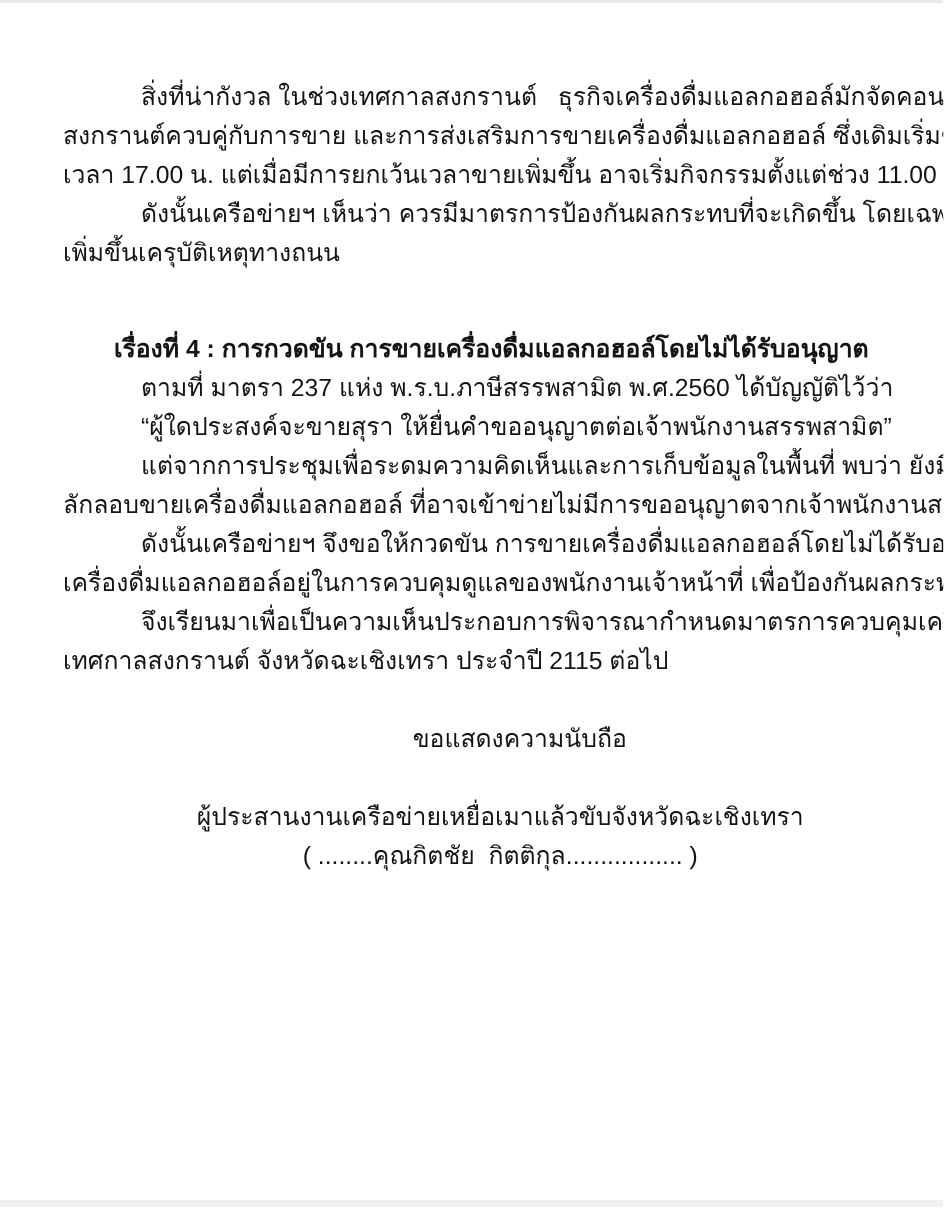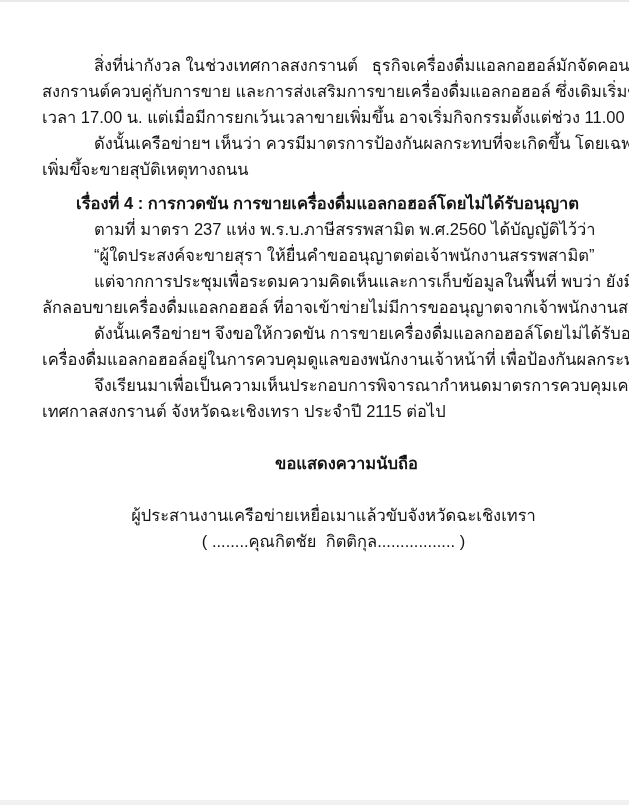--- a/index.html
+++ b/index.html
@@ -30,47 +30,46 @@
   }
   .line {
     height: 26px;
     line-height: 26px;
     white-space: pre;
   }
   .indent { padding-left: 52px; }
   .heading {
     font-weight: bold;
     padding-left: 34px;
-    margin-top: 8px;
+    margin-top: 38px;
   }
   .closing-block {
     margin-top: 26px;
     text-align: center;
     transform: translateX(28px);
-    font-weight: bold;
   }
   .signature-block {
     margin-top: 26px;
     text-align: center;
     transform: translateX(15px);
   }
 </style>
 </head>
 <body>
 
 <div class="page">
   <div class="page-edge top"></div>
 
   <div class="content">
 
     <div class="line indent">สิ่งที่น่ากังวล ในช่วงเทศกาลสงกรานต์   ธุรกิจเครื่องดื่มแอลกอฮอล์มักจัดคอนเสิร์ต และกิจกรรมเล่นน้ำ</div>
     <div class="line">สงกรานต์ควบคู่กับการขาย และการส่งเสริมการขายเครื่องดื่มแอลกอฮอล์ ซึ่งเดิมเริ่มขายเครื่องดื่มแอลกอฮอล์ หลัง</div>
     <div class="line">เวลา 17.00 น. แต่เมื่อมีการยกเว้นเวลาขายเพิ่มขึ้น อาจเริ่มกิจกรรมตั้งแต่ช่วง 11.00 น. การเพิ่มเวลาดื่มเครื่องดื่ม</div>
     <div class="line indent">ดังนั้นเครือข่ายฯ เห็นว่า ควรมีมาตรการป้องกันผลกระทบที่จะเกิดขึ้น โดยเฉพาะผลกระทบระยะสั้นกับการ</div>
-    <div class="line">เพิ่มขึ้จะขายสุบัติเหตุทางถนน</div>
+    <div class="line">เพิ่มขึ้นเครุบัติเหตุทางถนน</div>
 
     <div class="line heading">เรื่องที่ 4 : การกวดขัน การขายเครื่องดื่มแอลกอฮอล์โดยไม่ได้รับอนุญาต</div>
 
     <div class="line indent">ตามที่ มาตรา 237 แห่ง พ.ร.บ.ภาษีสรรพสามิต พ.ศ.2560 ได้บัญญัติไว้ว่า</div>
     <div class="line indent">“ผู้ใดประสงค์จะขายสุรา ให้ยื่นคำขออนุญาตต่อเจ้าพนักงานสรรพสามิต”</div>
     <div class="line indent">แต่จากการประชุมเพื่อระดมความคิดเห็นและการเก็บข้อมูลในพื้นที่ พบว่า ยังมีผู้ที่ใช้โอกาสช่วงสงกรานต์</div>
     <div class="line">ลักลอบขายเครื่องดื่มแอลกอฮอล์ ที่อาจเข้าข่ายไม่มีการขออนุญาตจากเจ้าพนักงานสรรพสามิต</div>
     <div class="line indent">ดังนั้นเครือข่ายฯ จึงขอให้กวดขัน การขายเครื่องดื่มแอลกอฮอล์โดยไม่ได้รับอนุญาต ทั้งนี้เพื่อให้การขาย</div>
     <div class="line">เครื่องดื่มแอลกอฮอล์อยู่ในการควบคุมดูแลของพนักงานเจ้าหน้าที่ เพื่อป้องกันผลกระทบที่จะเกิดขึ้น</div>
     <div class="line indent">จึงเรียนมาเพื่อเป็นความเห็นประกอบการพิจารณากำหนดมาตรการควบคุมเครื่องดื่มแอลกอฮอล์ ช่วง</div>

